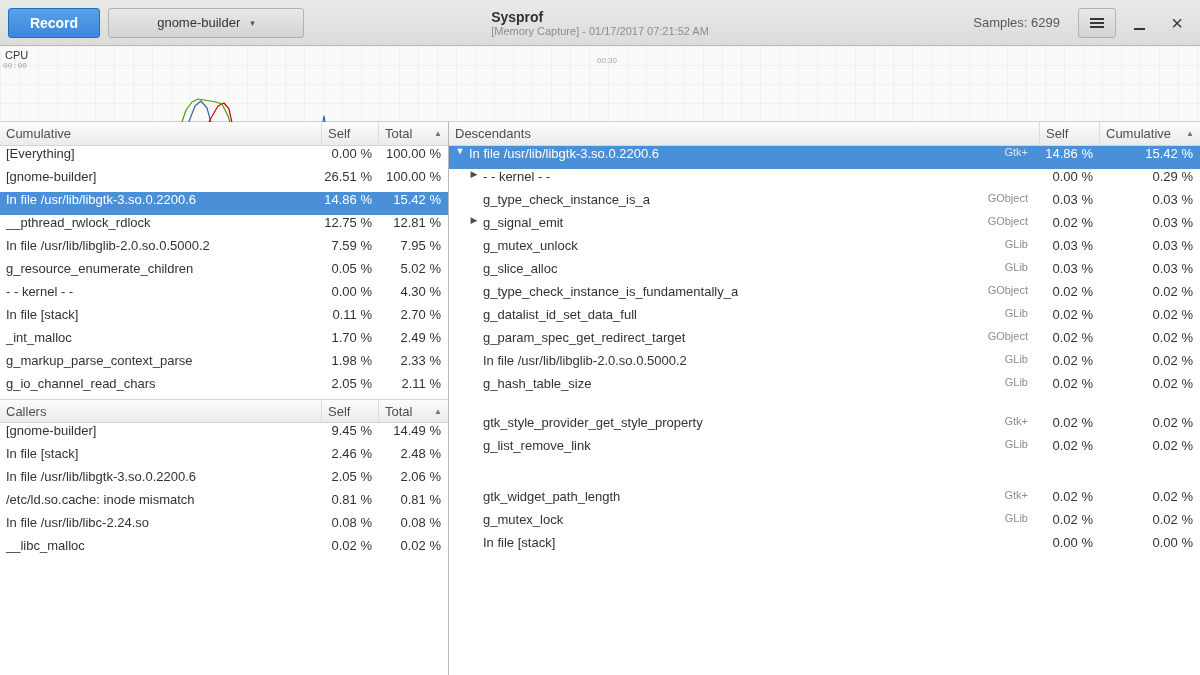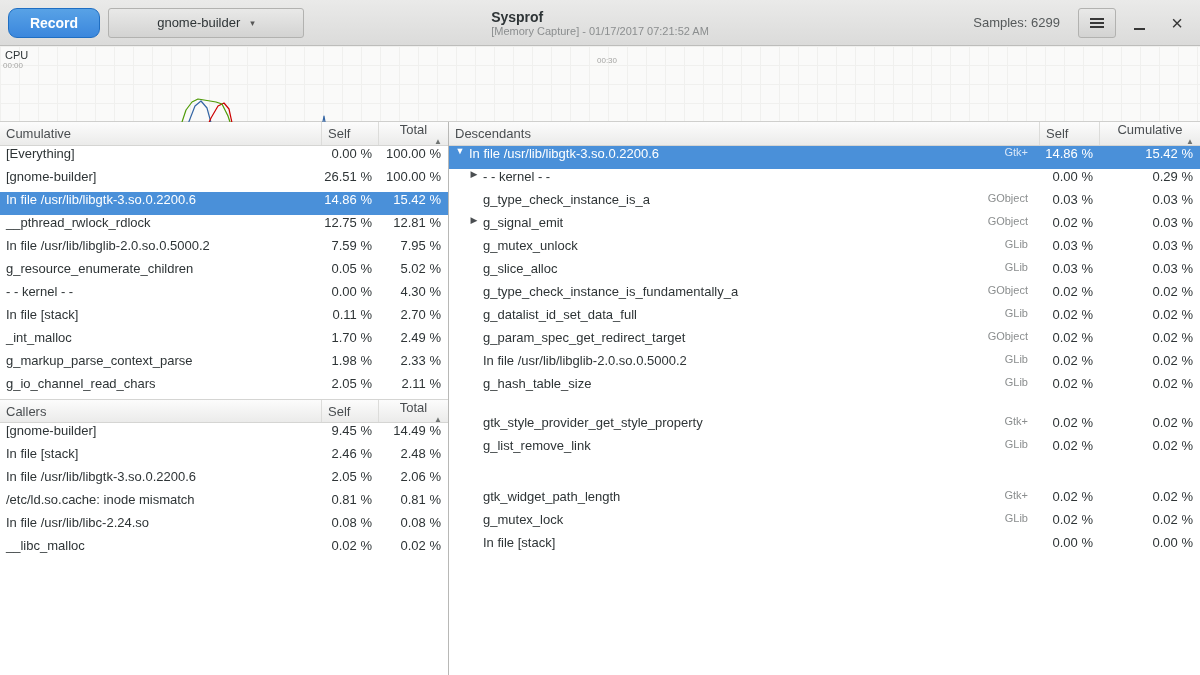--- a/index.html
+++ b/index.html
@@ -12,21 +12,21 @@
   html,body{width:1200px;height:675px;overflow:hidden;}
   body{font-family:"Liberation Sans",sans-serif;background:#fff;color:var(--text);}
 
   
   .headerbar{
     height:46px;display:flex;align-items:center;gap:8px;padding:0 8px;
     background:linear-gradient(to bottom,#eaeae9,#dbdbda);
     border-bottom:1px solid #bdbdbb;position:relative;
   }
   .record-btn{
-    min-width:92px;height:30px;border-radius:9px;cursor:pointer;
+    min-width:92px;height:30px;border-radius:3px;cursor:pointer;
     background:linear-gradient(to bottom,#58a2e6,#3b87dd);
     border:1px solid #1f6ec2;color:#fff;font-weight:bold;font-size:14px;
     font-family:"Liberation Sans",sans-serif;
   }
   .process-dropdown{
     width:196px;height:30px;border-radius:3px;cursor:pointer;
     display:flex;align-items:center;justify-content:center;gap:10px;
     background:linear-gradient(to bottom,#e9e9e8,#d3d3d2);
     border:1px solid #b2b2b0;color:var(--text);font-size:13px;
     font-family:"Liberation Sans",sans-serif;
@@ -56,39 +56,39 @@
 
   
   .graph{
     position:relative;height:76px;background-color:#fafaf9;
     background-image:linear-gradient(#f0f0ee 1px,transparent 1px),
                      linear-gradient(90deg,#f0f0ee 1px,transparent 1px);
     background-size:19px 19px;border-bottom:1px solid #cfcfcd;
   }
   .graph svg{position:absolute;inset:0;}
   .cpu-label{position:absolute;top:3px;left:5px;font-size:11px;color:var(--text);}
-  .t0{position:absolute;top:15px;left:3px;font-size:8px;color:#a6a6a4;}
+  .t0{position:absolute;top:15px;left:3px;font-size:8px;color:#a6a6a4;font-family:Liberation Mono, monospace;}
   .t30{position:absolute;top:10px;left:597px;font-size:8px;color:#a6a6a4;}
 
   
   .panes{display:flex;height:553px;background:#fff;}
   .left-pane{width:449px;border-right:1px solid #b8b8b6;display:flex;flex-direction:column;}
   .right-pane{flex:1;display:flex;flex-direction:column;}
 
   .table-header{
     display:flex;height:24px;flex:none;
     background:linear-gradient(to bottom,#fcfcfc,#ebebea);
     border-bottom:1px solid #d5d5d3;
   }
   .callers-header{border-top:1px solid #d5d5d3;}
   .th{
     display:flex;align-items:center;padding:0 6px;font-size:13px;color:#4a4e51;
     border-right:1px solid #dcdcda;cursor:pointer;white-space:nowrap;overflow:hidden;
   }
-  .th:last-child{border-right:none;flex-direction:column;}
+  .th:last-child{border-right:none;}
   .th.name{flex:1;}
   .th.w-self-l{width:57px;}
   .th.w-total-l{width:69px;}
   .th.w-self-r{width:60px;}
   .th.w-cum-r{width:100px;}
   .th .sort{margin-left:auto;font-size:8px;color:#6f7372;padding-left:4px;}
 
   .rows{flex:none;}
   .trow{display:flex;align-items:flex-start;height:23px;font-size:13px;color:var(--text);
     background:#fff;white-space:nowrap;cursor:default;}

